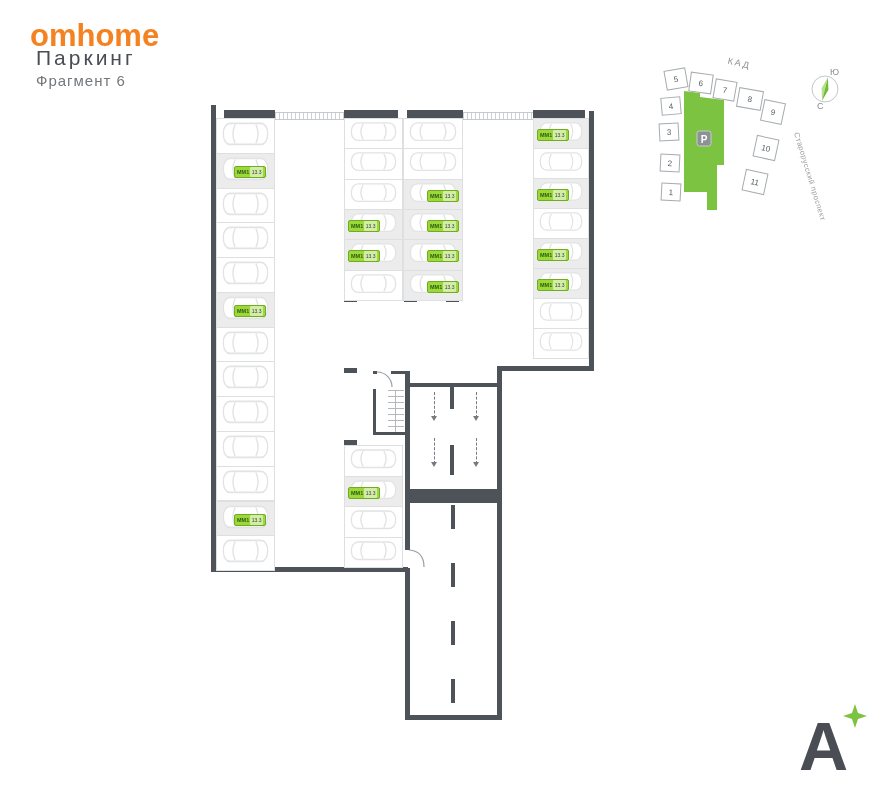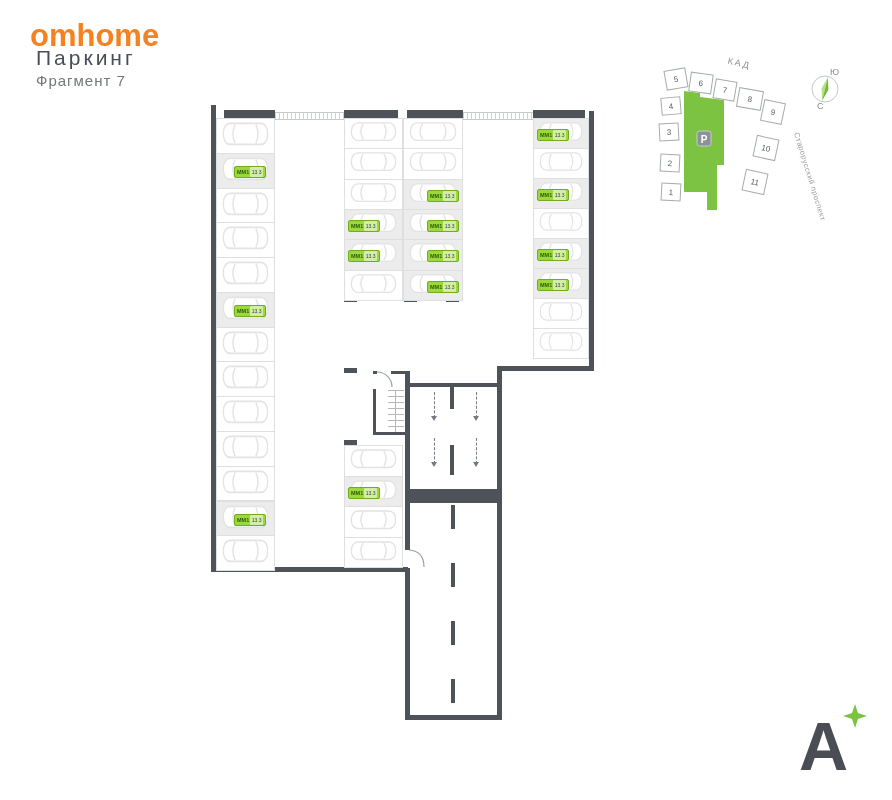--- a/index.html
+++ b/index.html
@@ -43,21 +43,21 @@
   .alogo .letter{position:absolute;left:6px;bottom:6px;font-size:68px;font-weight:bold;color:#4a4e54;line-height:1;}
   .alogo svg{position:absolute;right:18px;top:14px;}
 </style>
 </head>
 <body>
 
 <div class="page">
 
   <div class="brand">omhome</div>
   <div class="title">Паркинг</div>
-  <div class="subtitle">Фрагмент 7</div>
+  <div class="subtitle">Фрагмент 6</div>
 
   <div id="plan" class="plan">
     <svg class="overlay-svg" width="892" height="800">
       <path d="M377,372 A15,15 0 0 1 392,387" fill="none" stroke="#9aa0a3" stroke-width="1.2"></path>
       <path d="M409,550 Q424,551 424,567" fill="#fff" stroke="#9aa0a3" stroke-width="1.2"></path>
     </svg>
   <div class="wall" style="left: 211px; top: 105px; width: 5px; height: 467px;"></div>
       <div class="wall" style="left: 211px; top: 567px; width: 197px; height: 5px;"></div>
       <div class="wall" style="left: 224px; top: 110px; width: 51px; height: 8px;"></div>
       <div class="wall" style="left: 344px; top: 110px; width: 54px; height: 8px;"></div>

